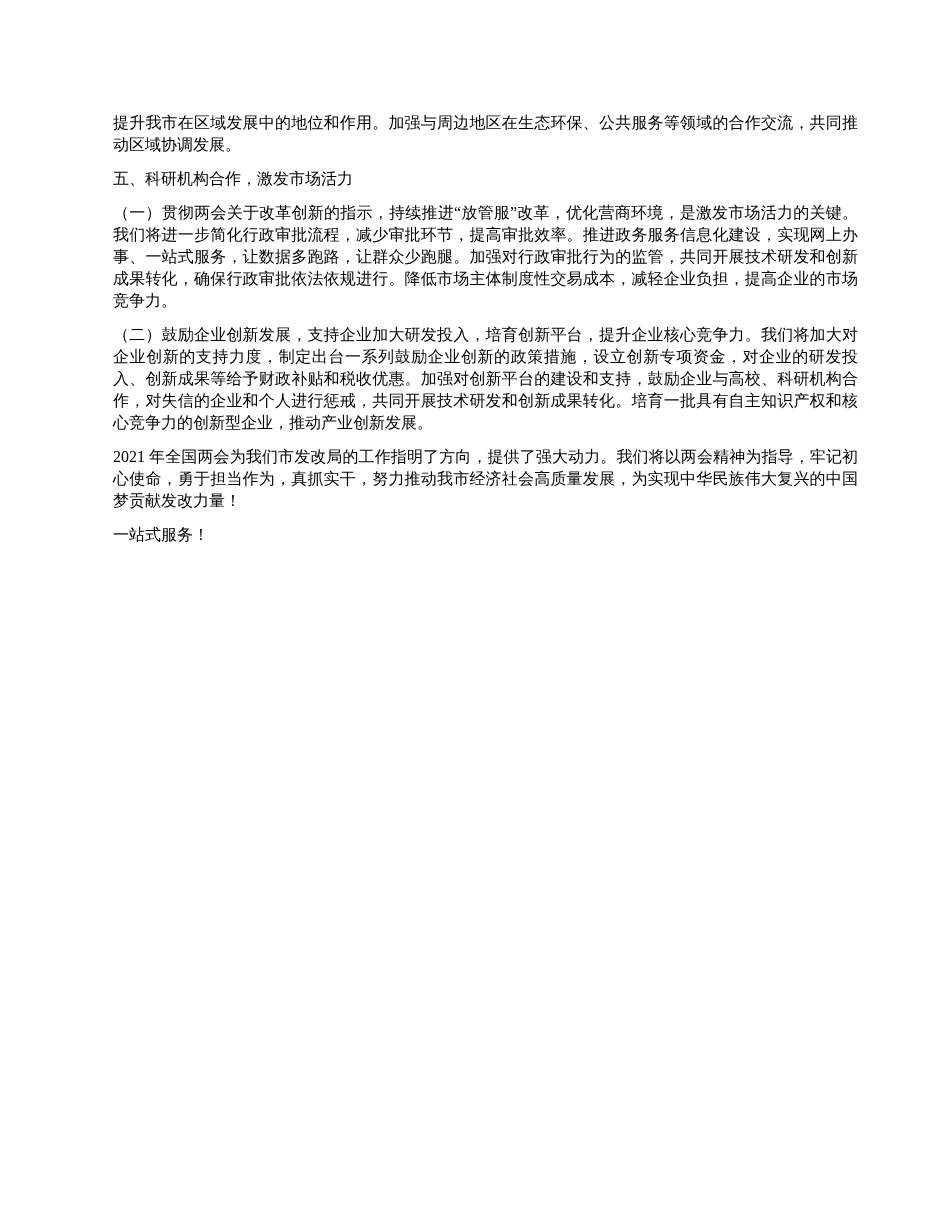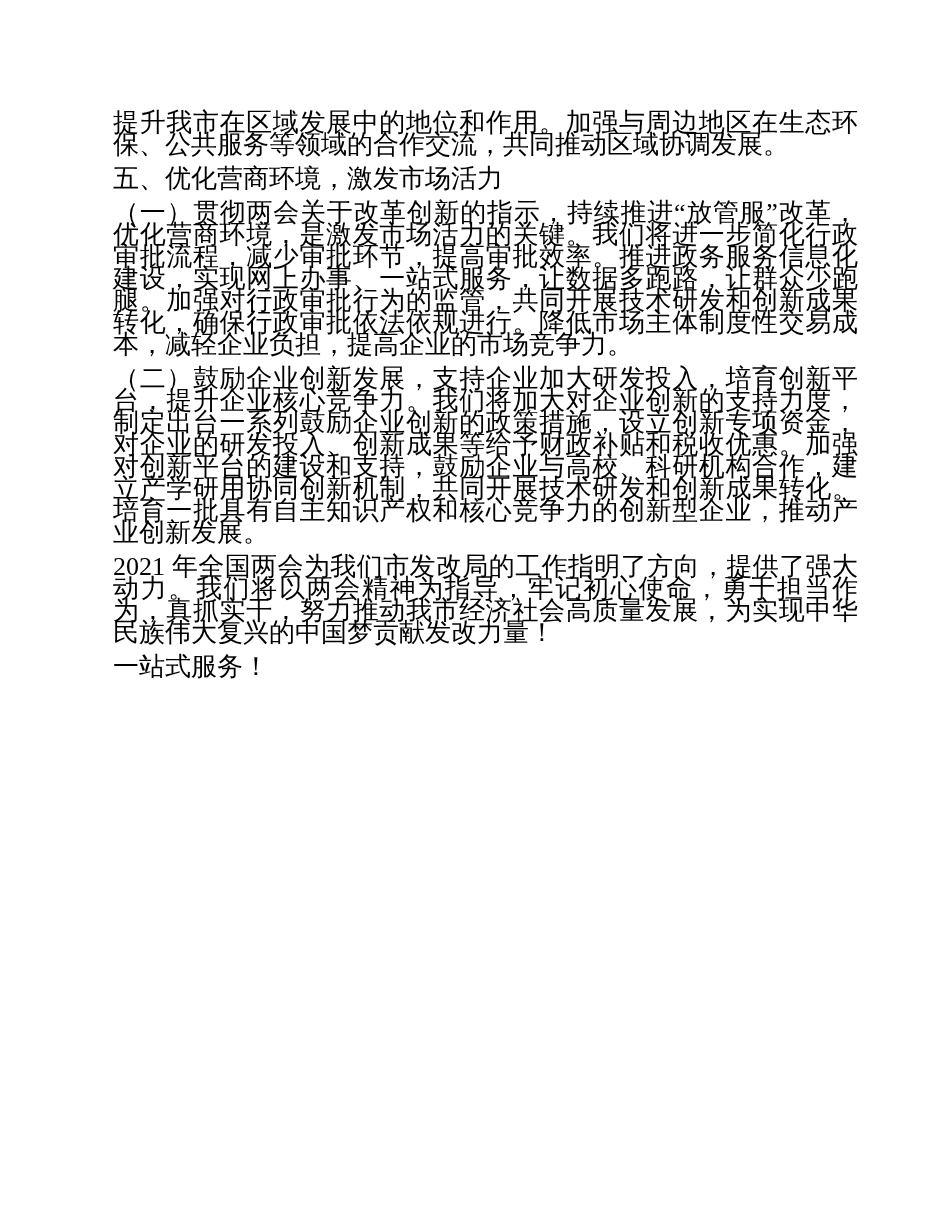--- a/index.html
+++ b/index.html
@@ -14,40 +14,40 @@
     background: #ffffff;
     overflow: hidden;
   }
   .doc-body {
     position: absolute;
     left: 113px;
     top: 112px;
     width: 745px;
     color: #000000;
     font-family: "Liberation Serif", "DejaVu Serif", serif;
-    font-size: 26px;
+    font-size: 16px;
     line-height: 22px;
     text-align: justify;
     text-justify: inter-ideograph;
     letter-spacing: 0px;
   }
   .doc-body p {
     margin: 0 0 12px 0;
     padding: 0;
   }
   .doc-body p.para-heading {
     font-weight: normal; 
   }
 </style>
 </head>
 <body>
 
 <div class="page">
   <div class="doc-body">
 
   <p class="para-body">提升我市在区域发展中的地位和作用。加强与周边地区在生态环保、公共服务等领域的合作交流，共同推动区域协调发展。</p>
-      <p class="para-heading">五、优化营商环境，激发市场活力</p>
+      <p class="para-heading">五、科研机构合作，激发市场活力</p>
       <p class="para-body">（一）贯彻两会关于改革创新的指示，持续推进“放管服”改革，优化营商环境，是激发市场活力的关键。我们将进一步简化行政审批流程，减少审批环节，提高审批效率。推进政务服务信息化建设，实现网上办事、一站式服务，让数据多跑路，让群众少跑腿。加强对行政审批行为的监管，共同开展技术研发和创新成果转化，确保行政审批依法依规进行。降低市场主体制度性交易成本，减轻企业负担，提高企业的市场竞争力。</p>
-      <p class="para-body">（二）鼓励企业创新发展，支持企业加大研发投入，培育创新平台，提升企业核心竞争力。我们将加大对企业创新的支持力度，制定出台一系列鼓励企业创新的政策措施，设立创新专项资金，对企业的研发投入、创新成果等给予财政补贴和税收优惠。加强对创新平台的建设和支持，鼓励企业与高校、科研机构合作，建立产学研用协同创新机制，共同开展技术研发和创新成果转化。培育一批具有自主知识产权和核心竞争力的创新型企业，推动产业创新发展。</p>
+      <p class="para-body">（二）鼓励企业创新发展，支持企业加大研发投入，培育创新平台，提升企业核心竞争力。我们将加大对企业创新的支持力度，制定出台一系列鼓励企业创新的政策措施，设立创新专项资金，对企业的研发投入、创新成果等给予财政补贴和税收优惠。加强对创新平台的建设和支持，鼓励企业与高校、科研机构合作，对失信的企业和个人进行惩戒，共同开展技术研发和创新成果转化。培育一批具有自主知识产权和核心竞争力的创新型企业，推动产业创新发展。</p>
       <p class="para-body">2021 年全国两会为我们市发改局的工作指明了方向，提供了强大动力。我们将以两会精神为指导，牢记初心使命，勇于担当作为，真抓实干，努力推动我市经济社会高质量发展，为实现中华民族伟大复兴的中国梦贡献发改力量！</p>
       <p class="para-body">一站式服务！</p>
     </div>
 </div>
 
 </body></html>

